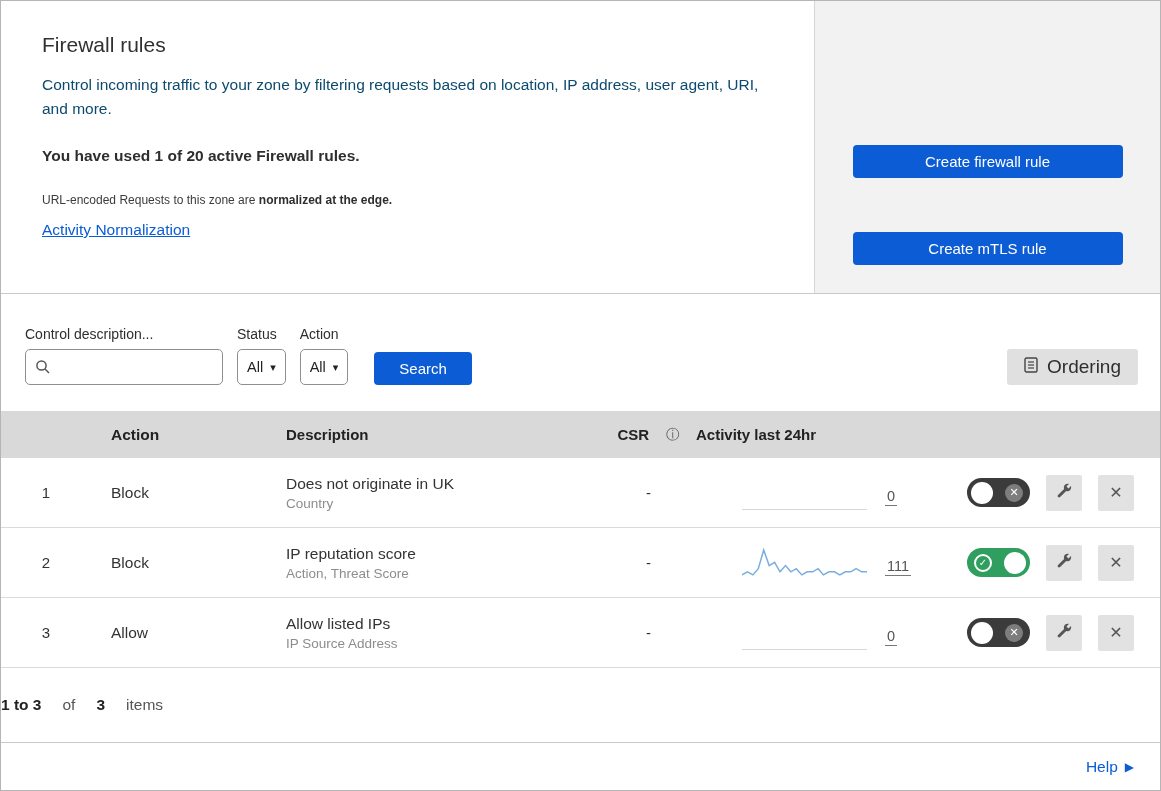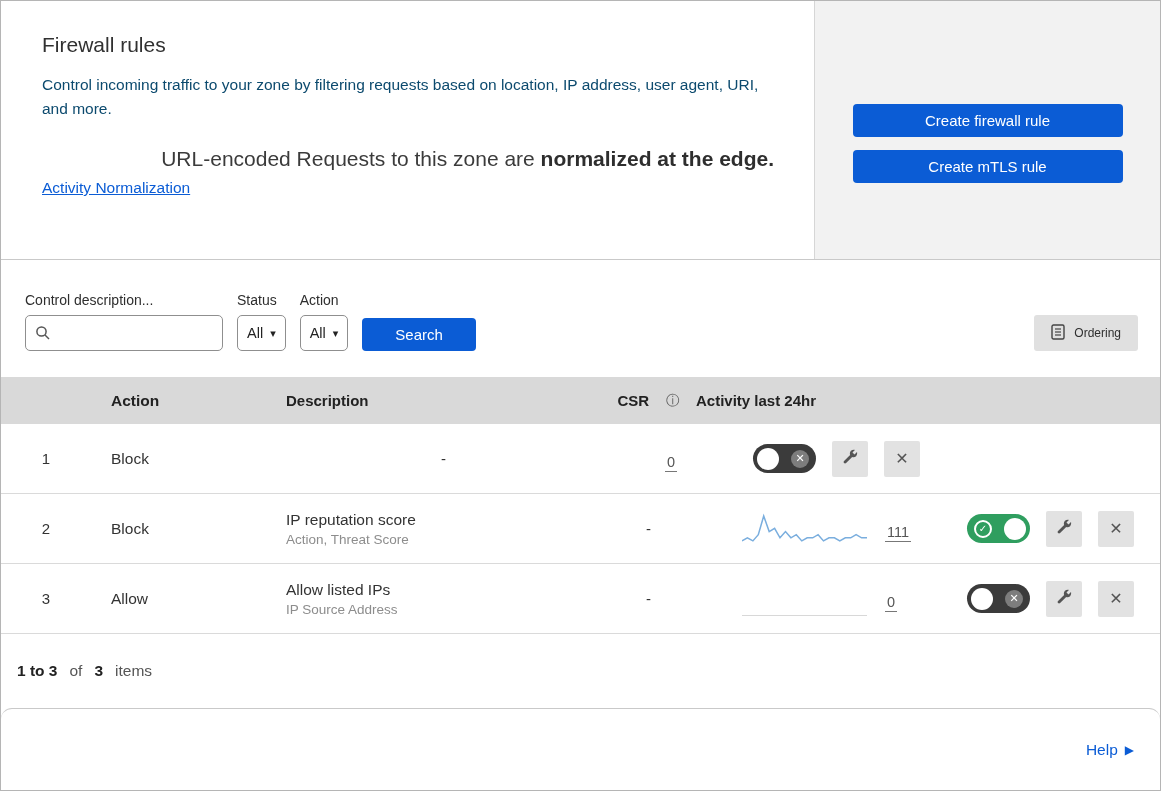--- a/index.html
+++ b/index.html
@@ -10,64 +10,64 @@
     width:1161px; height:791px;
   }
   .card {
     width:1161px; height:791px;
     border:1px solid #b5b5b5;
     display:flex; flex-direction:column;
     background:#fff;
   }
 
   
-  .top { height:259px; display:flex; border-bottom:1px solid #c9c9c9; }
+  .top { height:293px; display:flex; border-bottom:1px solid #c9c9c9; }
   .top-left { flex:1; padding:32px 40px 0 41px; border-right:1px solid #d6d6d6; }
   .page-title { font-size:21px; font-weight:400; color:#313131; margin-bottom:16px; }
   .intro-desc { font-size:15.5px; line-height:1.55; max-width:720px; margin-bottom:26px; color:#0c4a6e; }
   .intro-usage { font-size:15.5px; font-weight:700; margin-bottom:28px; color:#2e2e2e; }
-  .intro-norm { font-size:21px; margin-bottom:8px; color:#3b3b3b;text-align:right; }
+  .intro-norm { font-size:12px; margin-bottom:14px; color:#3b3b3b; }
   .intro-norm strong { font-weight:700; color:#2e2e2e; }
   .link {
     color:var(--c-accent,#0b5cd5); text-decoration:underline; font-size:15.5px; cursor:pointer;
     background:none; border:none; padding:0; font-family:inherit;
   }
   .top-right {
     width:345px; background:var(--c-panel-bg,#f2f2f2);
     display:flex; flex-direction:column; align-items:center;
     padding-top:103px; gap:13px;
   }
   .btn-primary {
     background:var(--c-accent,#0b5cd5); color:#fff; border:none; border-radius:4px;
     font-size:15px; font-family:inherit; cursor:pointer;
     height:33px; display:flex; align-items:center; justify-content:center;
   }
-  .btn-wide { width:270px; }
+  .btn-wide { width:270px;margin-top:41px; }
 
   
   .filters { height:117px; display:flex; align-items:flex-end; padding:0 22px 26px 24px; gap:14px; }
   .fgroup { display:flex; flex-direction:column; }
   .flabel { font-size:14px; color:#2e2e2e; margin-bottom:7px; }
   .search-box { position:relative; width:198px; }
   .search-box input {
     width:198px; height:36px; border:1px solid #8f8f8f; border-radius:5px;
     padding:0 10px 0 34px; font-size:14px; font-family:inherit; outline:none;
   }
   .search-box .sicon { position:absolute; left:10px; top:10px; }
   .dd {
     height:36px; background:#fff; border:1px solid #8f8f8f; border-radius:5px;
     font-size:14.5px; font-family:inherit; color:#222; cursor:pointer;
     display:flex; align-items:center; gap:7px; padding:0 9px;
   }
   .dd .caret { font-size:11px; color:#222; }
-  .search-btn { padding:0 33px; margin-left:0; border-radius:4px; }
+  .search-btn { padding:0 25px; margin-left:12px; border-radius:4px; }
   .spacer { flex:1; }
   .btn-ordering {
     height:36px; background:#e0e0e0; border:none; border-radius:3px;
-    font-size:12px; font-family:inherit; color:#2e2e2e; cursor:pointer;
+    font-size:19px; font-family:inherit; color:#2e2e2e; cursor:pointer;
     display:flex; align-items:center; gap:9px; padding:0 17px;
   }
 
   
   .tgrid { display:grid; grid-template-columns:90px 195px 315px 95px 250px 1fr; align-items:center; }
   .thead { height:47px; background:var(--c-table-header-bg,#d9d9d9); font-weight:700; font-size:15px; color:#222; }
   .thead .c-csr { justify-self:center; display:flex; align-items:center; gap:17px; }
   .info-icon { color:#5c5c5c; font-size:13.5px; font-weight:400; cursor:pointer; }
   .trow { height:70px; border-bottom:1px solid #dadada; background:#fff; }
   .c-num { justify-self:center; font-size:15px; color:#333; }
@@ -100,35 +100,36 @@
   .t-check { left:7px; border:2px solid #fff; color:#fff; }
   .t-cross { right:7px; background:#7d7d7d; color:#fff; font-size:11px; }
 
   .sq-btn {
     width:36px; height:36px; background:#e2e2e2; border:none; border-radius:2px;
     display:flex; align-items:center; justify-content:center; cursor:pointer;
     font-size:16px; color:#555; font-family:inherit;
   }
 
   
-  .tfoot { height:74px; display:flex; align-items:center; padding:0 16px; font-size:15.5px; color:#555; gap:12px; }
+  .tfoot { height:74px; display:flex; align-items:center; padding:0 0; font-size:15.5px; color:#555; gap:21px; }
   .tfoot strong { color:#222; font-weight:700; }
-  .helpbar { flex:1; border-top:1px solid #c9c9c9; display:flex; justify-content:flex-end; align-items:center; padding:0 26px; gap:7px;border-radius:11px; }
+  .helpbar { flex:1; border-top:1px solid #c9c9c9; display:flex; justify-content:flex-end; align-items:center; padding:0 26px; gap:7px; }
   .help-label { color:var(--c-accent,#0b5cd5); font-size:15.5px; cursor:pointer; background:none; border:none; font-family:inherit; }
   .help-arrow { color:var(--c-accent,#0b5cd5); font-size:12px; cursor:pointer; }
 </style>
 </head>
 <body>
 
 <div class="card">
 
   <div class="top">
     <div class="top-left">
       <h1 class="page-title">Firewall rules</h1>
       <p class="intro-desc">Control incoming traffic to your zone by filtering requests based on location, IP address, user agent, URI, and more.</p>
+      <p class="intro-usage">You have used 1 of 20 active Firewall rules.</p>
       <p class="intro-norm">
         <span>URL-encoded Requests to this zone are</span>
         <strong>normalized at the edge.</strong>
       </p>
       <button class="link">Activity Normalization</button>
     </div>
     <div class="top-right">
       <button class="btn-primary btn-wide">Create firewall rule</button>
       <button class="btn-primary btn-wide">Create mTLS rule</button>
     </div>
@@ -184,20 +185,24 @@
       <span>CSR</span>
       <span class="info-icon">ⓘ</span>
     </div>
     <div>Activity last 24hr</div>
     <div></div>
   </div>
 
   <div class="tgrid trow">
     <div class="c-num">1</div>
     <div class="c-action">Block</div>
+    <div class="c-desc">
+      <div class="desc-main">Does not originate in UK</div>
+      <div class="desc-sub">Country</div>
+    </div>
     <div class="c-csr-val">-</div>
     <div class="c-activity">
       <div class="spark empty"></div>
       <button class="act-count">0</button>
     </div>
     <div class="c-controls">
       <button class="toggle off">
 
         <span class="t-cross">✕</span>
         <span class="t-knob"></span>

